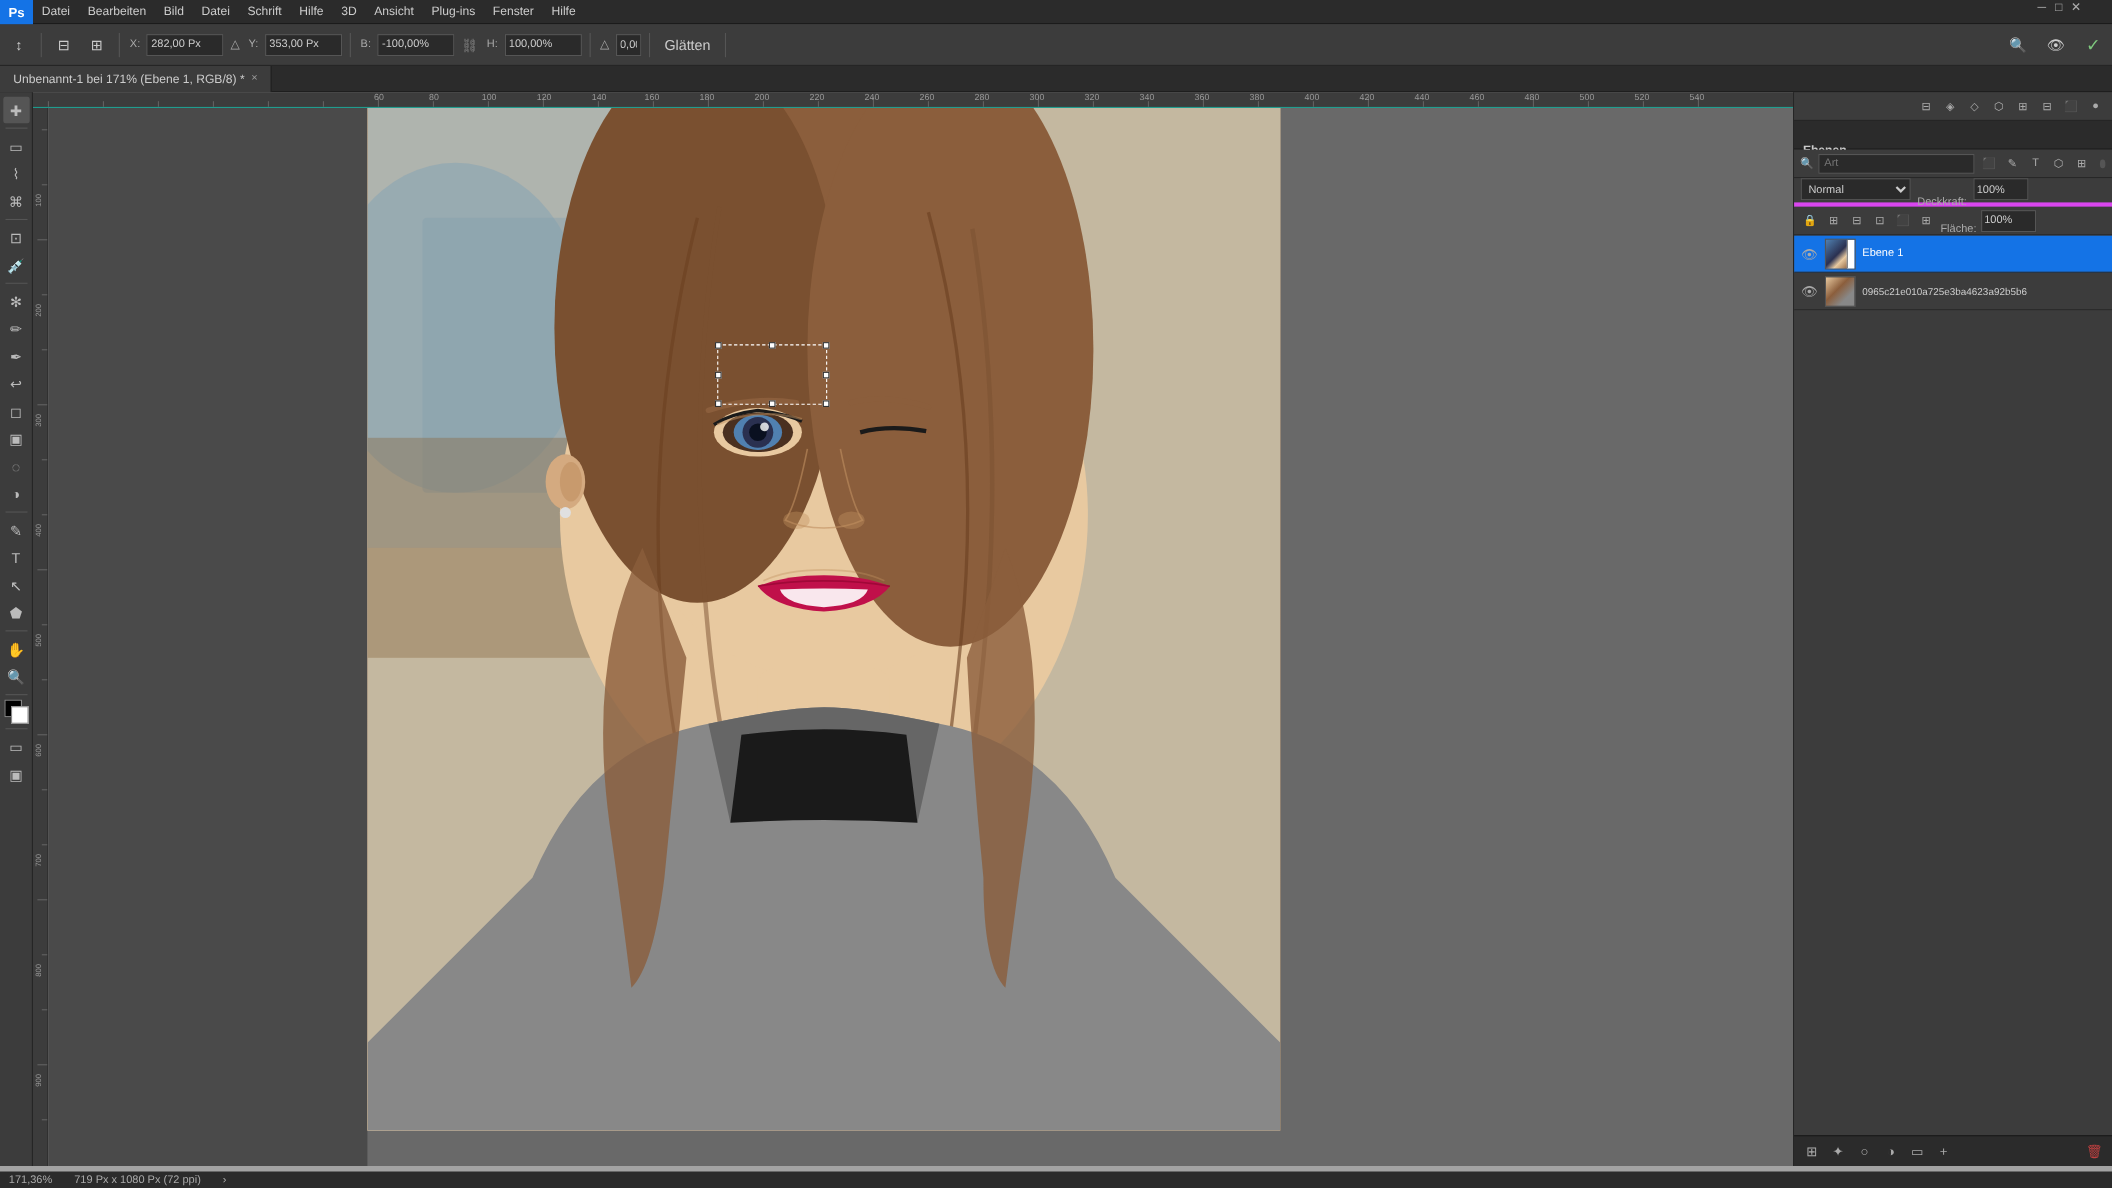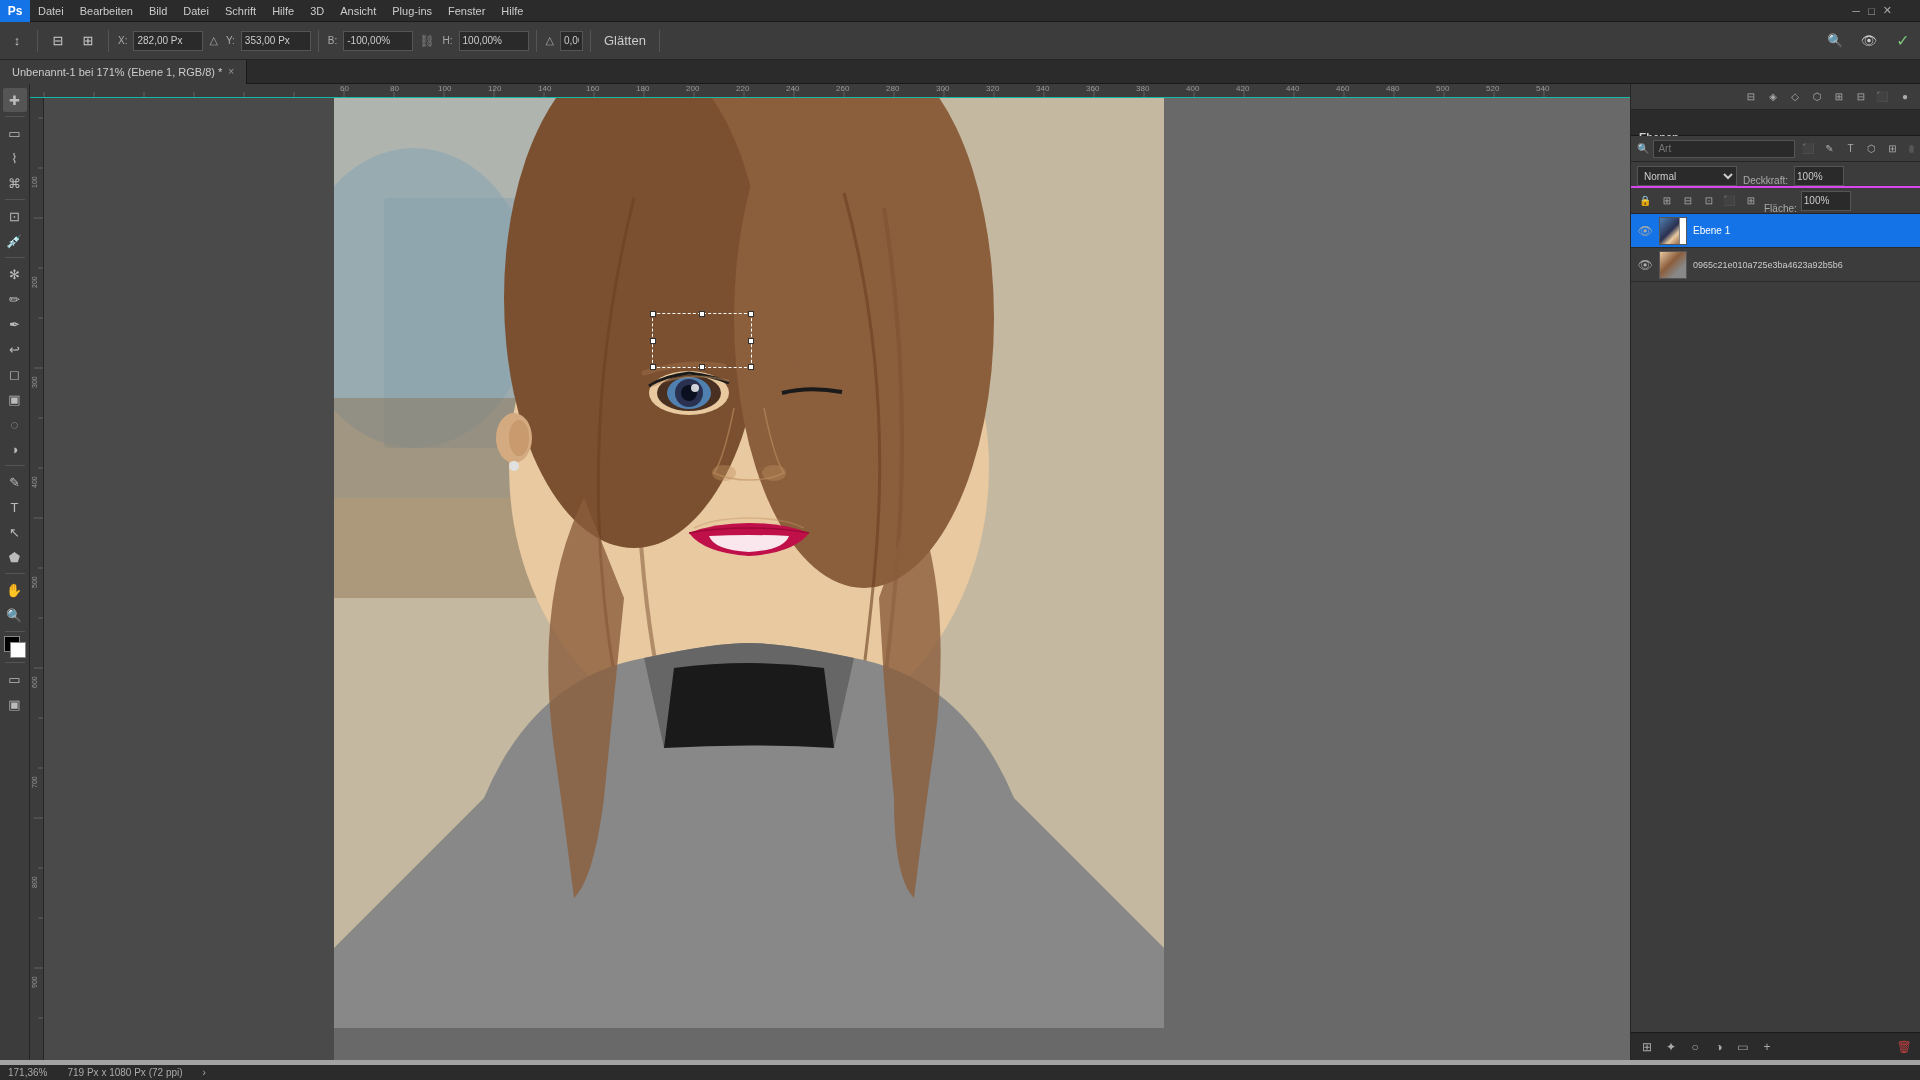--- a/index.html
+++ b/index.html
@@ -1,20 +1,20 @@
 <!DOCTYPE html>
 <html><head>
   <meta charset="utf-8">
   <style>
     * { margin: 0; padding: 0; box-sizing: border-box; }
     body { width: 1920px; height: 1080px; background: #3c3c3c; font-family: 'Arial', sans-serif; font-size: 11px; color: #ccc; overflow: hidden; }
 
     
     #menubar {
-      width: 100%; height: 22px; background: #2b2b2b; display: flex; align-items: center;
+      width: 100%; height: 22px; background: #2b2b2b; display: flex; align-items: flex-start;
       border-bottom: 1px solid #1a1a1a;
     }
     .app-logo { width: 30px; height: 22px; display: flex; align-items: center; justify-content: center; background: #1473e6; color: white; font-weight: bold; font-size: 12px; }
     .menu-item { padding: 0 8px; height: 22px; display: flex; align-items: center; cursor: pointer; color: #ccc; font-size: 11px; }
 
     
     #toolbar {
       width: 100%; height: 38px; background: #3c3c3c; display: flex; align-items: center;
       border-bottom: 1px solid #252525; padding: 0 4px; gap: 4px;
     }
@@ -105,22 +105,22 @@
     .section-title { font-size: 11px; color: #ccc; font-weight: bold; margin-top: 28px; }
 
     #ebenen-search {
       height: 26px; background: #3c3c3c; display: flex; align-items: center;
       padding: 0 6px; gap: 4px; border-bottom: 1px solid #252525;
     }
     .search-box { flex: 1; background: #2a2a2a; border: 1px solid #555; color: #ccc; height: 18px; font-size: 10px; padding: 0 4px; }
     .search-icons { display: flex; gap: 3px; }
 
     #blend-row {
-      height: 26px; background: #3c3c3c; display: flex; align-items: flex-end;
-      padding: 0 6px; gap: 6px; border-bottom: 2px solid #d946ef;
+      height: 26px; background: #3c3c3c; display: flex; align-items: flex-start;
+      padding: 0 6px; gap: 6px; border-bottom: 4px solid #d946ef;
     }
     .blend-select { background: #2a2a2a; border: 1px solid #555; color: #ccc; height: 20px; font-size: 10px; padding: 0 2px; width: 100px; }
     .opacity-label { font-size: 10px; color: #aaa; margin-top: 16px; }
     .opacity-input { background: #2a2a2a; border: 1px solid #555; color: #ccc; height: 20px; font-size: 10px; padding: 0 2px; width: 50px; }
 
     #fill-row {
       height: 26px; background: #3c3c3c; display: flex; align-items: center;
       padding: 0 6px; gap: 4px; border-bottom: 1px solid #252525;
     }
     .layer-icons-row { display: flex; gap: 3px; align-items: center; }

